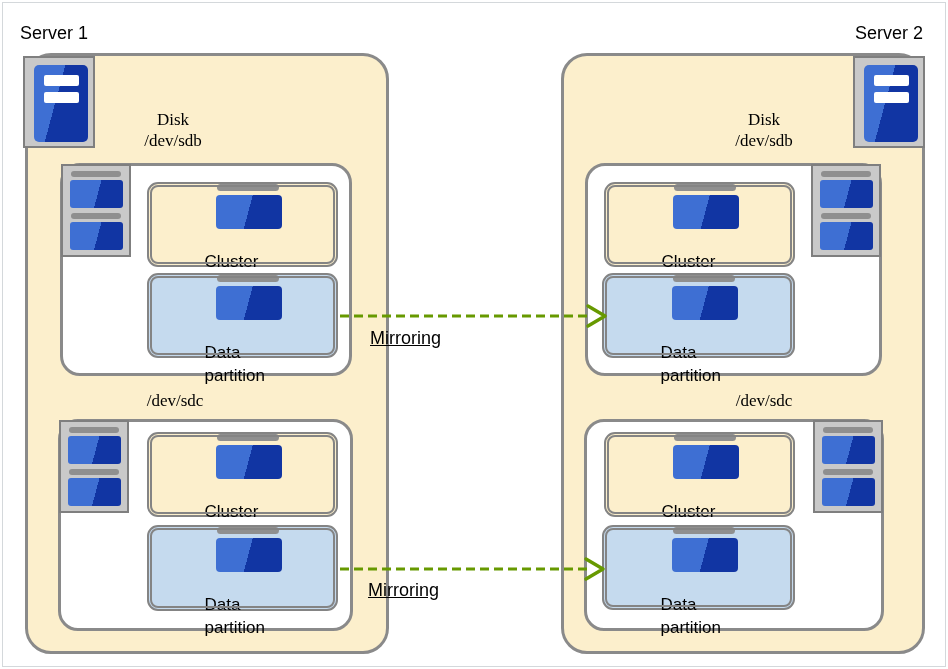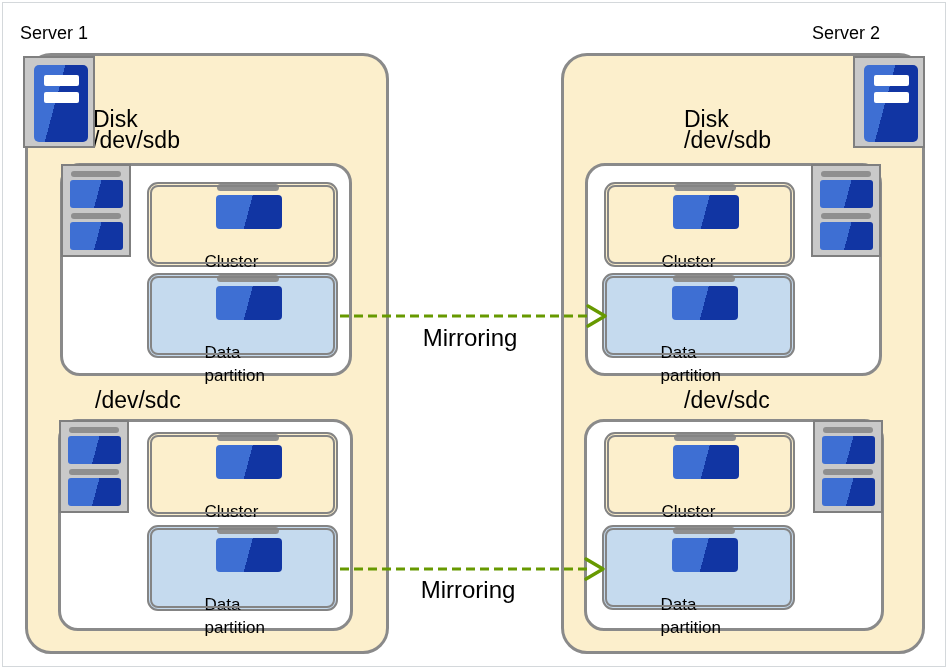--- a/index.html
+++ b/index.html
@@ -18,21 +18,21 @@
   }
   .server-box{
     box-sizing:border-box;background:var(--server-fill,#fcefcc);
     border:3px solid var(--box-border,#8a8a8a);border-radius:26px;
   }
   .disk-box{
     box-sizing:border-box;background:#ffffff;
     border:3px solid var(--box-border,#8a8a8a);border-radius:20px;
   }
   .disk-label{
-    text-align:left;font-size:23px;line-height:21px;white-space:nowrap;
+    text-align:center;font-size:17px;line-height:21px;white-space:nowrap;font-family:Liberation Serif, serif;
   }
   
   .pbox{
     box-sizing:border-box;border:2px solid var(--partition-border,#848484);
     border-radius:11px;
   }
   .pbox::before{
     content:'';position:absolute;inset:1px;
     border:2px solid var(--partition-border,#848484);border-radius:8px;
     pointer-events:none;
@@ -76,21 +76,21 @@
   .disk-icon .dbar{
     width:50px;height:6px;border-radius:3px;background:var(--glyph-gray,#8f8f8f);
     margin:0 auto 3px auto;
   }
   .disk-icon .dblock{
     width:53px;height:28px;border-radius:3px;margin:0 auto 5px auto;
     background:linear-gradient(105deg,var(--blue-light,#3e6fd3) 52%,var(--blue-dark,#1135a3) 52%);
   }
   .arrow-layer{position:absolute;left:0;top:0;z-index:10;pointer-events:none;}
   .mirror-label{
-    position:absolute;width:200px;text-align:center;font-size:24px;line-height:20px;z-index:11;
+    position:absolute;width:200px;font-size:18px;line-height:20px;z-index:11;text-decoration:underline;
   }
 </style>
 </head>
 <body>
 
 <div class="canvas">
   <div class="frame"></div>
 
   <div class="abs server-label" style="left:20px;top:22px;">Server 1</div>
 
@@ -163,21 +163,21 @@
   <div class="abs pbox data" style="left:147px;top:525px;width:191px;height:86px;">
     <div class="pbox-inner">
       <div class="pglyph">
         <div class="pbar"></div>
         <div class="pblock"></div>
       </div>
       <div class="ptext">Data partition</div>
     </div>
   </div>
 
-  <div class="abs server-label" style="left:812px;top:22px;width:135px;text-align:left;">Server 2</div>
+  <div class="abs server-label" style="left:788px;top:22px;width:135px;text-align:right;">Server 2</div>
 
   <div class="abs server-box" style="left:561px;top:53px;width:364px;height:601px;"></div>
 
   <div class="abs server-icon" style="left:853px;top:56px;width:72px;height:92px;">
     <div class="tower">
       <div class="slot s1"></div>
       <div class="slot s2"></div>
     </div>
   </div>
 

